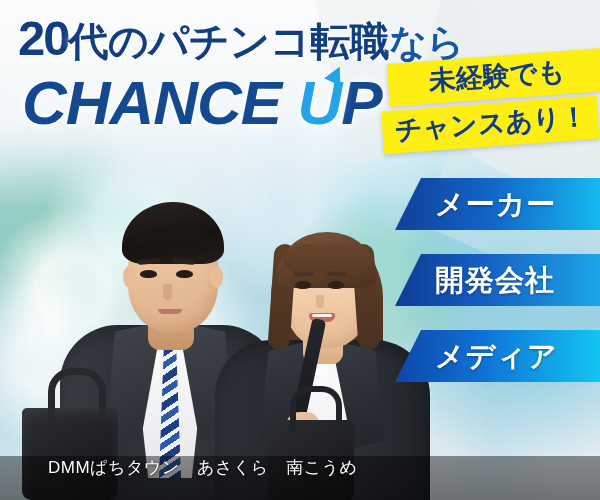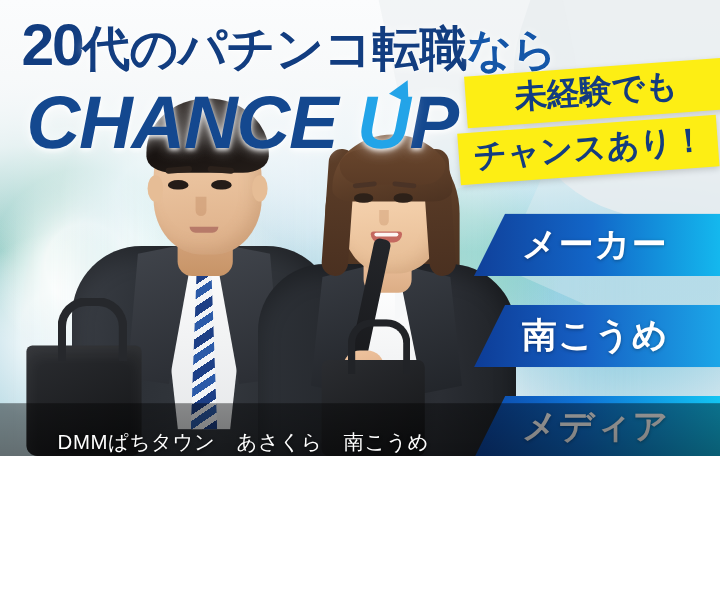--- a/index.html
+++ b/index.html
@@ -1,21 +1,21 @@
 <!DOCTYPE html>
 <html><head>
 <meta charset="utf-8">
 <style>
   * { margin:0; padding:0; box-sizing:border-box; }
   html,body { width:600px; height:500px; overflow:hidden; background:#fff; }
   body { font-family:"Liberation Sans","DejaVu Sans",sans-serif; }
 
   #banner{
     position:relative;
-    width:600px; height:380px;
+    width:600px; height:500px;
     overflow:hidden;
     background:#dfe7ec;
   }
 
   
   .bg-base{
     position:absolute; inset:0;
     background:
       radial-gradient(circle at 12% 58%, rgba(255,255,255,.85) 0 6%, rgba(255,255,255,0) 14%),
       radial-gradient(circle at 22% 44%, rgba(234,249,252,.8) 0 7%, rgba(255,255,255,0) 16%),
@@ -305,21 +305,21 @@
   .cat.c2{ background:linear-gradient(90deg,#4412d6 0%,#2a37d8 42%,#1d7fe4 100%); }
   .cat.c3{ background:linear-gradient(90deg,#0d3c96 0%,#1660c4 45%,#1ba6e8 100%); }
   .cat.c4{ background:linear-gradient(90deg,#6a10d8 0%,#3a2ad8 40%,#1f7ae6 100%); }
   .cat.c5{ background:linear-gradient(90deg,#0c47a8 0%,#0f74d6 44%,#13c4f2 100%); }
 
   
   .credit{
     position:absolute; left:0; right:0; bottom:0;
     height:44px;
     background:linear-gradient(180deg,rgba(0,0,0,.42),rgba(0,0,0,.52));
-    display:flex; align-items:flex-end;
+    display:flex; align-items:flex-start;
     padding-left:48px;
   }
   .credit span{
     color:#ffffff; font-size:17px; font-weight:400;
     letter-spacing:.5px;
     text-shadow:0 1px 3px rgba(0,0,0,.7);
     white-space:nowrap;
   }
 </style>
 </head>
@@ -395,21 +395,21 @@
   <div class="badge">
     <div class="line l1">未経験でも</div>
     <div class="line l2">チャンスあり！</div>
   </div>
 
   <div class="cats">
     <div class="cat c1">
       <span>メーカー</span>
     </div>
     <div class="cat c3">
-      <span>南こうめ</span>
+      <span>開発会社</span>
     </div>
     <div class="cat c5">
       <span>メディア</span>
     </div>
   </div>
 
   <div class="credit">
     <span>DMMぱちタウン　あさくら　南こうめ</span>
   </div>
 

